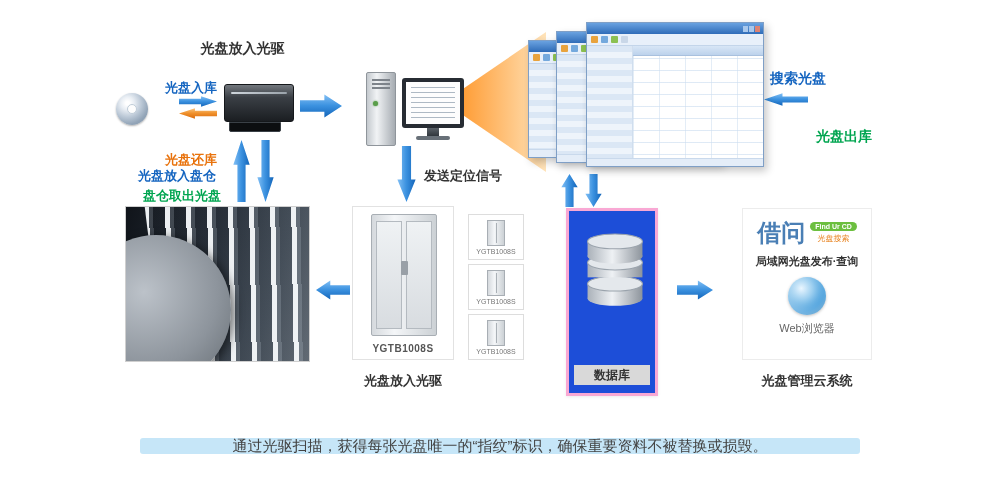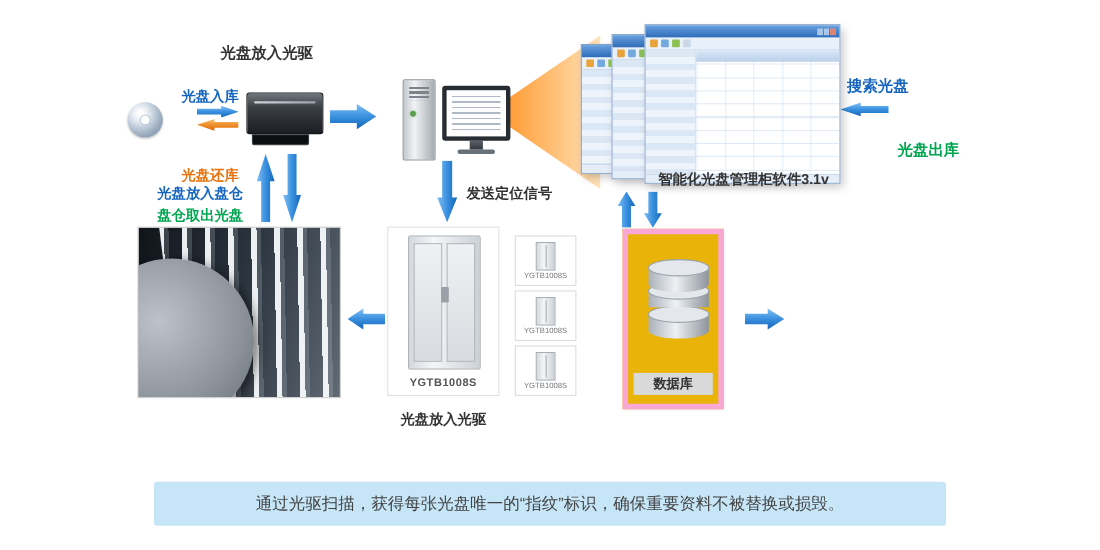--- a/index.html
+++ b/index.html
@@ -101,42 +101,42 @@
 
   
   .thumb { left:468px; width:56px; height:46px; background:#fff; border:1px solid #ddd; display:flex;
         flex-direction:column; align-items:center; justify-content:center; gap:2px; position:absolute; }
   .thumb-cab { width:18px; height:26px; border:1px solid #a8aeb4; position:relative;
         background:linear-gradient(90deg,#d5d9dd,#f4f6f8 40%,#ccd1d5); }
   .thumb-cab::after { content:""; position:absolute; left:50%; top:2px; bottom:2px; width:1px; background:#aab0b6; }
   .thumb-label { font-size:7px; color:#777; white-space:nowrap; }
 
   
-  .db-card { left:566px; top:208px; width:92px; height:164px; background:#eab308; border:5px solid #f9a8d4;
+  .db-card { left:566px; top:208px; width:92px; height:188px; background:#1d4ed8; border:3px solid #f9a8d4;
         box-shadow:0 1px 3px rgba(0,0,0,.08); }
   .db-icon { position:absolute; left:14px; top:22px; width:64px; height:76px; }
   .db-label { position:absolute; left:5px; right:5px; bottom:8px; height:20px; background:#d9d9d9; color:#333;
         font-size:12px; font-weight:bold; display:flex; align-items:center; justify-content:center; }
 
   
   .cloud-card { left:742px; top:208px; width:130px; height:152px; background:#fff; border:1px solid #ececec;
         display:flex; flex-direction:column; align-items:center; }
   .cloud-brandrow { display:flex; align-items:flex-start; gap:5px; margin-top:12px; }
   .cloud-brand { font-size:24px; font-weight:bold; color:#4a7fb5; line-height:1; }
   .cloud-badgecol { display:flex; flex-direction:column; gap:2px; align-items:center; padding-top:1px; }
   .cloud-badge { background:#6cbf3f; color:#fff; font-size:7px; font-weight:bold; padding:1px 5px; border-radius:7px; white-space:nowrap; }
   .cloud-tag { color:#e8821e; font-size:8px; white-space:nowrap; }
   .cloud-desc { margin-top:9px; font-size:11px; font-weight:bold; color:#333; white-space:nowrap; }
   .cloud-globe { margin-top:8px; width:38px; height:38px; border-radius:50%;
         background:radial-gradient(circle at 35% 30%, #eaf6ff, #9fd0f0 30%, #3f9ada 65%, #1770ad);
         box-shadow:inset 0 -5px 8px rgba(255,255,255,.35), 0 1px 3px rgba(0,0,0,.25); }
   .cloud-browser { margin-top:6px; font-size:11px; color:#666; }
 
   
-  .banner { left:140px; top:438px; width:720px; height:40px; background:#c6e6f8; border-radius:3px;
+  .banner { left:140px; top:438px; width:720px; height:16px; background:#c6e6f8; border-radius:3px;
         display:flex; align-items:center; justify-content:center; font-size:15px; color:#444; }
 </style>
 </head>
 <body>
 
 <div class="stage">
 
   <div class="abs sec-title" style="left:185px; top:40px; width:115px;">光盘放入光驱</div>
   <div class="abs cd" style="left:116px; top:93px;"></div>
   <div class="abs small-lbl t-blue" style="left:165px; top:79px;">光盘入库</div>
@@ -191,28 +191,27 @@
       <span class="tb-chip" style="background:#74a9dd;"></span>
       <span class="tb-chip" style="background:#8cc152;"></span>
       <span class="tb-chip" style="background:#c9d7e8;"></span>
     </div>
     <div class="win-body">
       <div class="win-side"></div>
       <div class="win-main"></div>
     </div>
     <div class="win-status"></div>
   </div>
-  <div class="abs cap" style="left:586px; top:154px; width:180px; z-index:6;">智能化光盘管理柜软件3.1v</div>
 
   <div class="abs small-lbl t-blue" style="left:770px; top:70px; font-size:14px;">搜索光盘</div>
   <div class="abs arrow ar-left" style="left:764px; top:93px; width:44px; height:13px;"></div>
   <div class="abs small-lbl t-green" style="left:816px; top:92px; font-size:14px;">光盘出库</div>
 
   <div class="abs small-lbl t-green" style="left:138px; top:151px; width:88px; text-align:center;">盘仓取出光盘</div>
-  <div class="abs small-lbl t-blue" style="left:138px; top:167px; width:88px; text-align:center;">光盘放入盘仓</div>
+  <div class="abs small-lbl t-blue" style="left:138px; top:167px; width:88px; text-align:left;">光盘放入盘仓</div>
   <div class="abs small-lbl t-orange" style="left:138px; top:183px; width:88px; text-align:center;">光盘还入盘仓</div>
   <div class="abs arrow v ar-up" style="left:233px; top:140px; width:17px; height:62px;"></div>
   <div class="abs arrow v ar-down" style="left:257px; top:140px; width:17px; height:62px;"></div>
 
   <div class="abs arrow v ar-down" style="left:397px; top:146px; width:19px; height:56px;"></div>
   <div class="abs mid-lbl" style="left:424px; top:167px;">发送定位信号</div>
 
   <div class="abs led-photo">
     <div class="led-slats"></div>
     <div class="led-arm"></div>
@@ -264,18 +263,31 @@
         <rect x="4" y="8" width="52" height="14" fill="url(#cyl)"></rect>
         <ellipse cx="30" cy="22" rx="26" ry="7" fill="url(#cyl)"></ellipse>
         <ellipse cx="30" cy="8" rx="26" ry="7" fill="#e4e8ec" stroke="#9aa3ac" stroke-width="1"></ellipse>
       </g>
     </svg>
     <div class="db-label">数据库</div>
   </div>
 
   <div class="abs arrow ar-right" style="left:677px; top:280px; width:36px; height:20px;"></div>
 
+  <div class="abs cloud-card">
+    <div class="cloud-brandrow">
+      <span class="cloud-brand">借问</span>
+      <span class="cloud-badgecol">
+        <span class="cloud-badge">Find Ur CD</span>
+        <span class="cloud-tag">光盘搜索</span>
+      </span>
+    </div>
+    <div class="cloud-desc">局域网光盘发布·查询</div>
+    <div class="cloud-globe"></div>
+    <div class="cloud-browser">Web浏览器</div>
+  </div>
+  <div class="abs cap" style="left:742px; top:372px; width:130px;">光盘管理云系统</div>
 
   <div class="abs banner">
     <span>通过光驱扫描，获得每张光盘唯一的“指纹”标识，确保重要资料不被替换或损毁。</span>
   </div>
 
 </div>
 
 </body></html>

